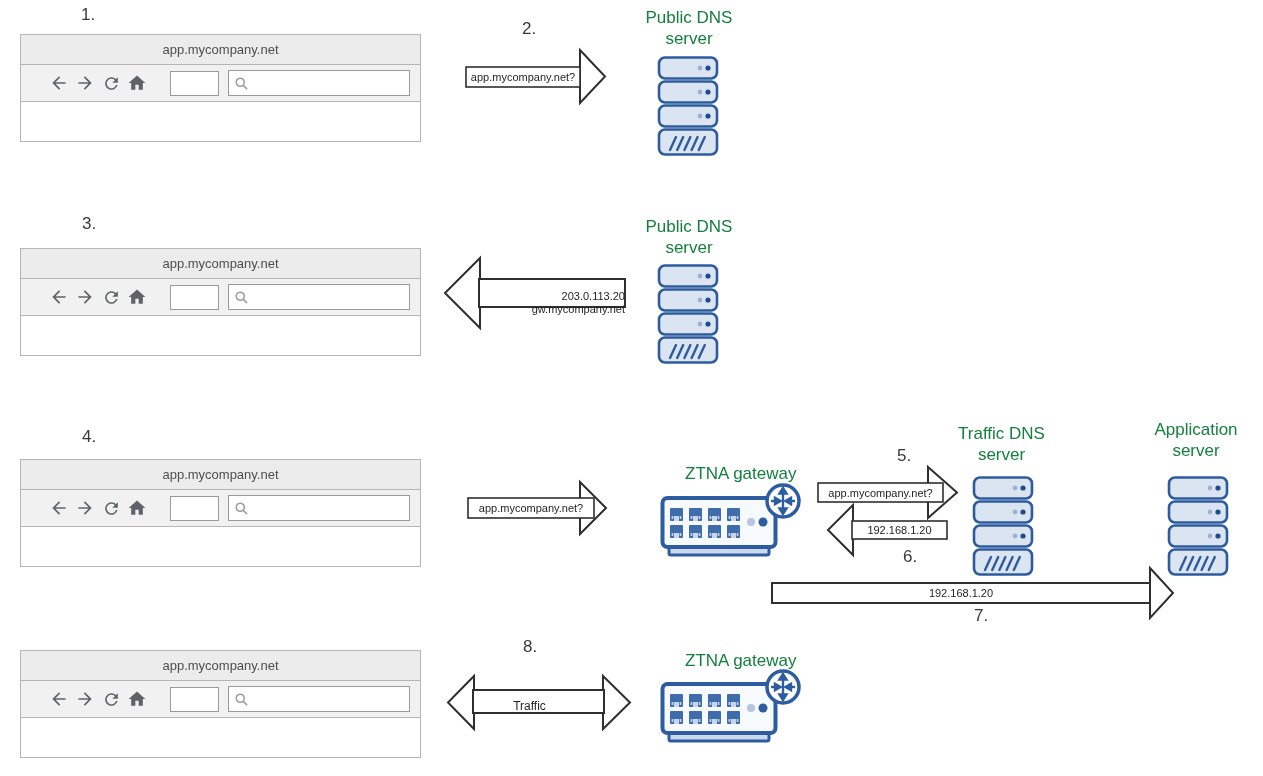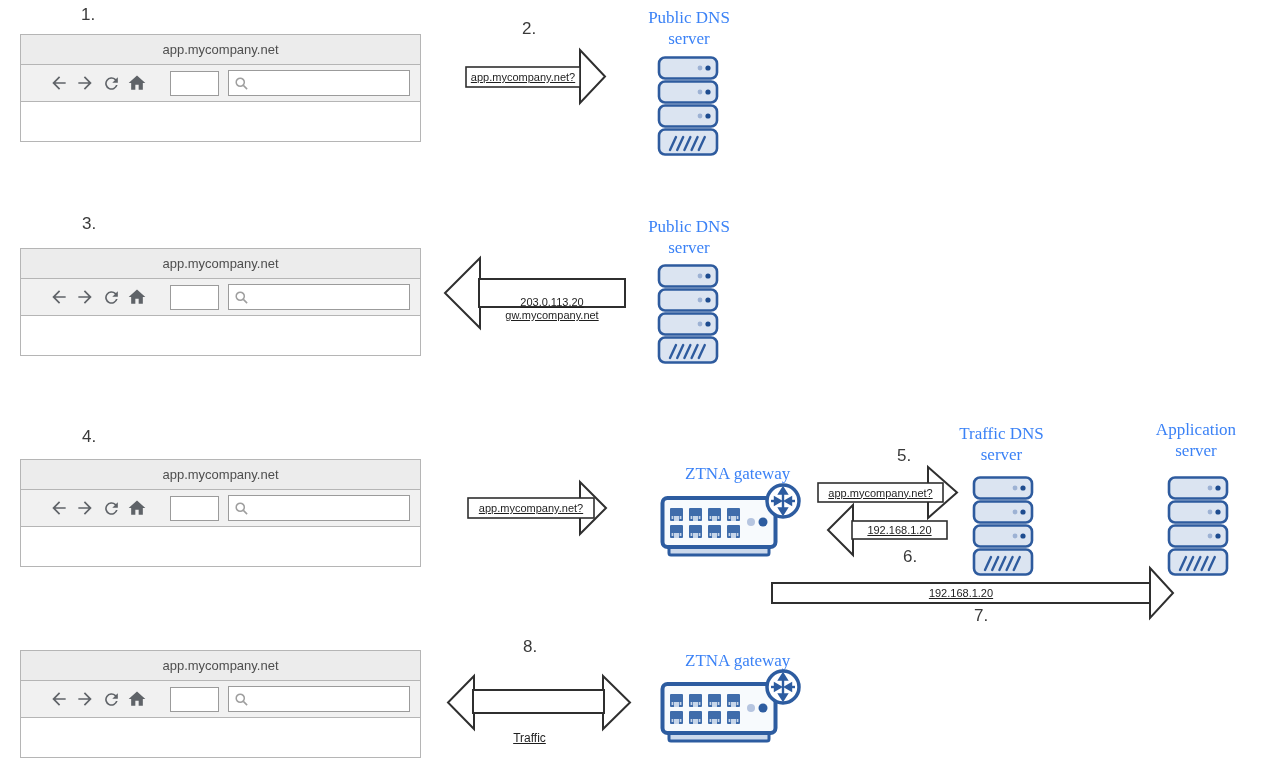--- a/index.html
+++ b/index.html
@@ -29,27 +29,27 @@
     box-sizing:border-box;margin-left:20px;flex:0 0 auto;
   }
   .b-search{
     flex:1;height:26px;background:#fff;border:1px solid #9b9b9b;
     box-sizing:border-box;display:flex;align-items:center;padding-left:5px;margin-left:9px;
   }
   .b-content{background:#fff;height:39px;}
 
   
   .step{position:absolute;font-size:17px;color:#3a3a3a;}
-  .ent{position:absolute;font-size:17px;color:#3b82f6;text-align:center;line-height:1.22;font-family:Liberation Serif, serif;}
+  .ent{position:absolute;font-size:17px;color:#15803d;text-align:center;line-height:1.22;}
   .ent-left{text-align:left;white-space:nowrap;margin-left:35px;}
   .alab{
     position:absolute;font-size:11px;color:#1f1f1f;text-align:center;
-    display:flex;align-items:center;justify-content:center;white-space:nowrap;text-decoration:underline;
-  }
-  .alab-two{display:block;line-height:13px;padding-top:17px;}
+    display:flex;align-items:center;justify-content:center;white-space:nowrap;
+  }
+  .alab-two{display:block;line-height:13px;padding-top:11px;text-align:right;}
   .alab-big{font-size:12px;}
 
   .overlay{position:absolute;left:0;top:0;pointer-events:none;}
 </style>
 </head>
 <body>
 
 <div class="canvas">
 
   <svg width="0" height="0" style="position:absolute" aria-hidden="true">
@@ -298,21 +298,21 @@
 
   <div class="alab" style="left:466px;top:67px;width:114px;height:20px">app.mycompany.net?</div>
   <div class="alab alab-two" style="left:479px;top:279px;width:146px;height:28px">
     <div>203.0.113.20</div>
     <div>gw.mycompany.net</div>
   </div>
   <div class="alab" style="left:468px;top:498px;width:126px;height:20px">app.mycompany.net?</div>
   <div class="alab" style="left:818px;top:483px;width:125px;height:19px">app.mycompany.net?</div>
   <div class="alab" style="left:852px;top:521px;width:95px;height:18px">192.168.1.20</div>
   <div class="alab" style="left:772px;top:583px;width:378px;height:20px">192.168.1.20</div>
-  <div class="alab alab-big" style="left:473px;top:726px;width:113px;height:23px">Traffic</div>
+  <div class="alab alab-big" style="left:473px;top:694px;width:113px;height:23px">Traffic</div>
 
   <div class="step" style="left:81px;top:5px">1.</div>
   <div class="step" style="left:522px;top:19px">2.</div>
   <div class="step" style="left:82px;top:214px">3.</div>
   <div class="step" style="left:82px;top:427px">4.</div>
   <div class="step" style="left:897px;top:446px">5.</div>
   <div class="step" style="left:903px;top:547px">6.</div>
   <div class="step" style="left:974px;top:606px">7.</div>
   <div class="step" style="left:523px;top:637px">8.</div>
 

